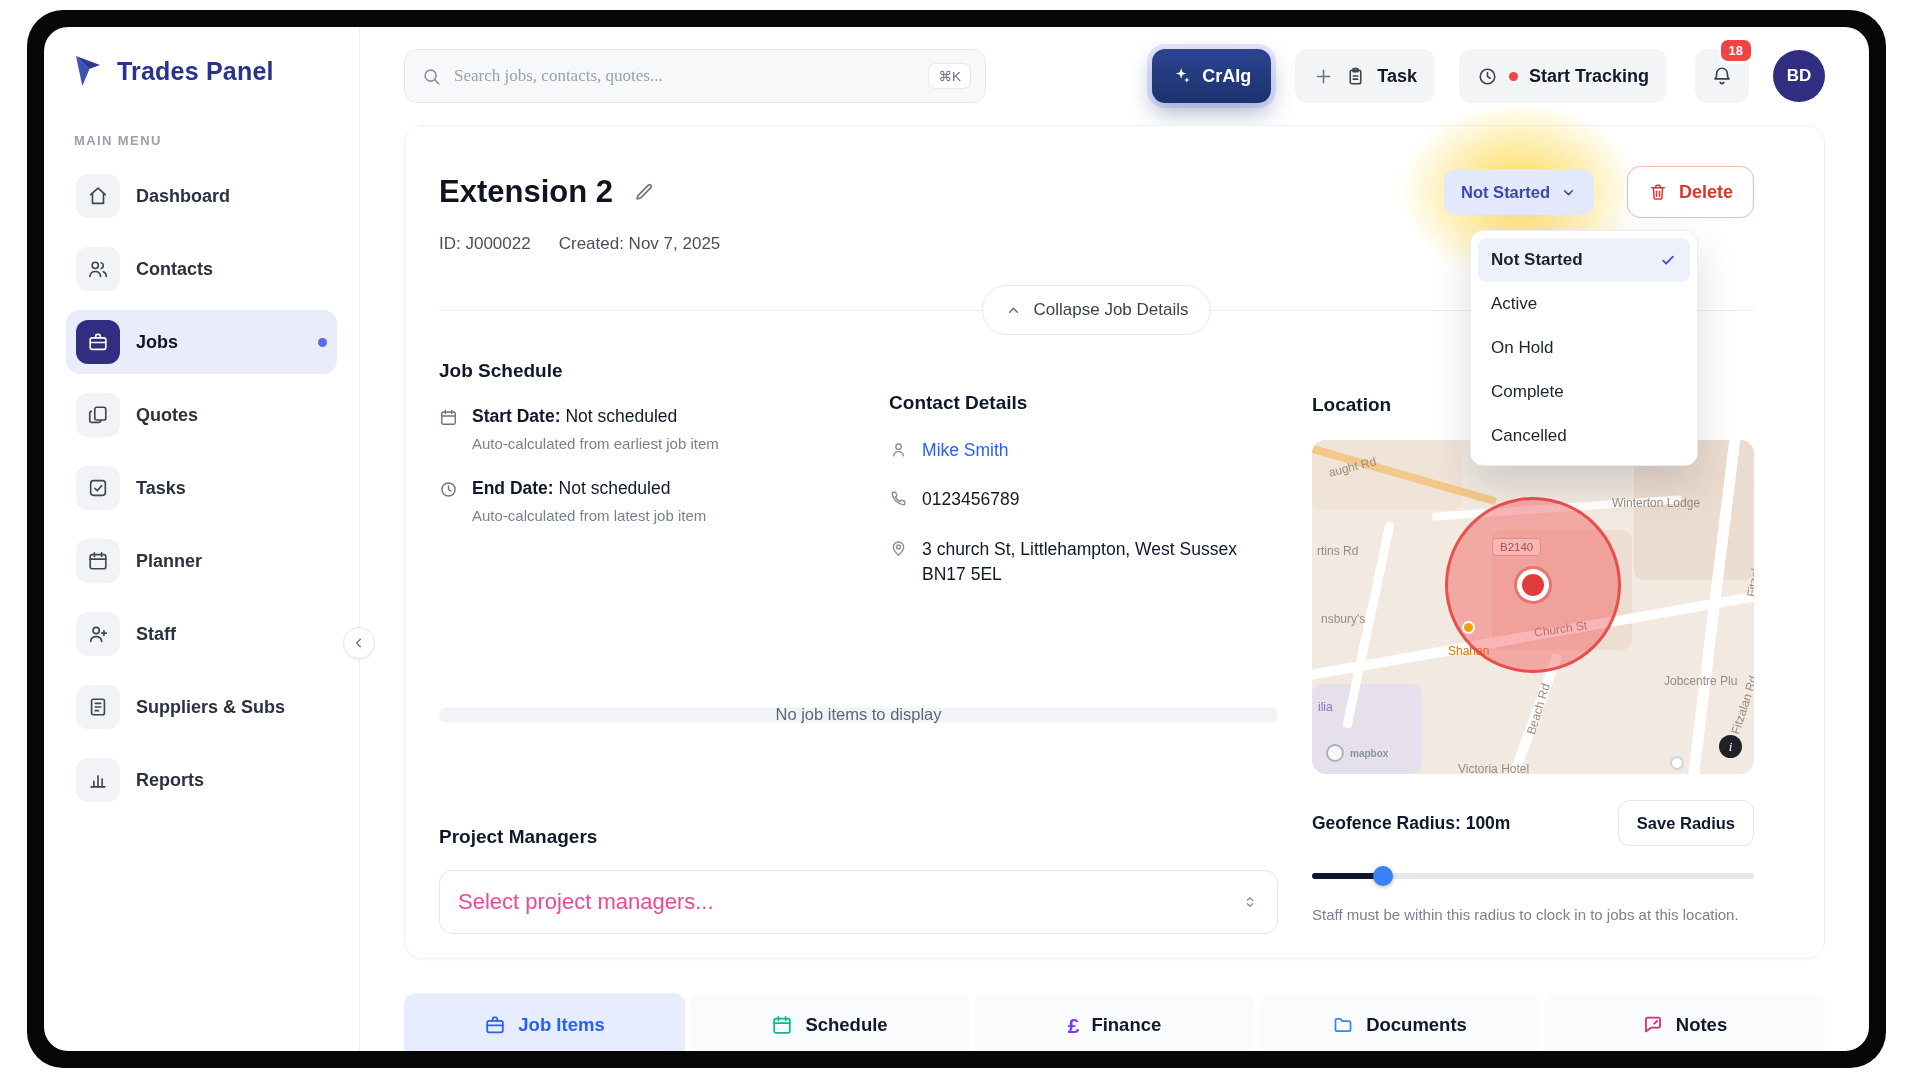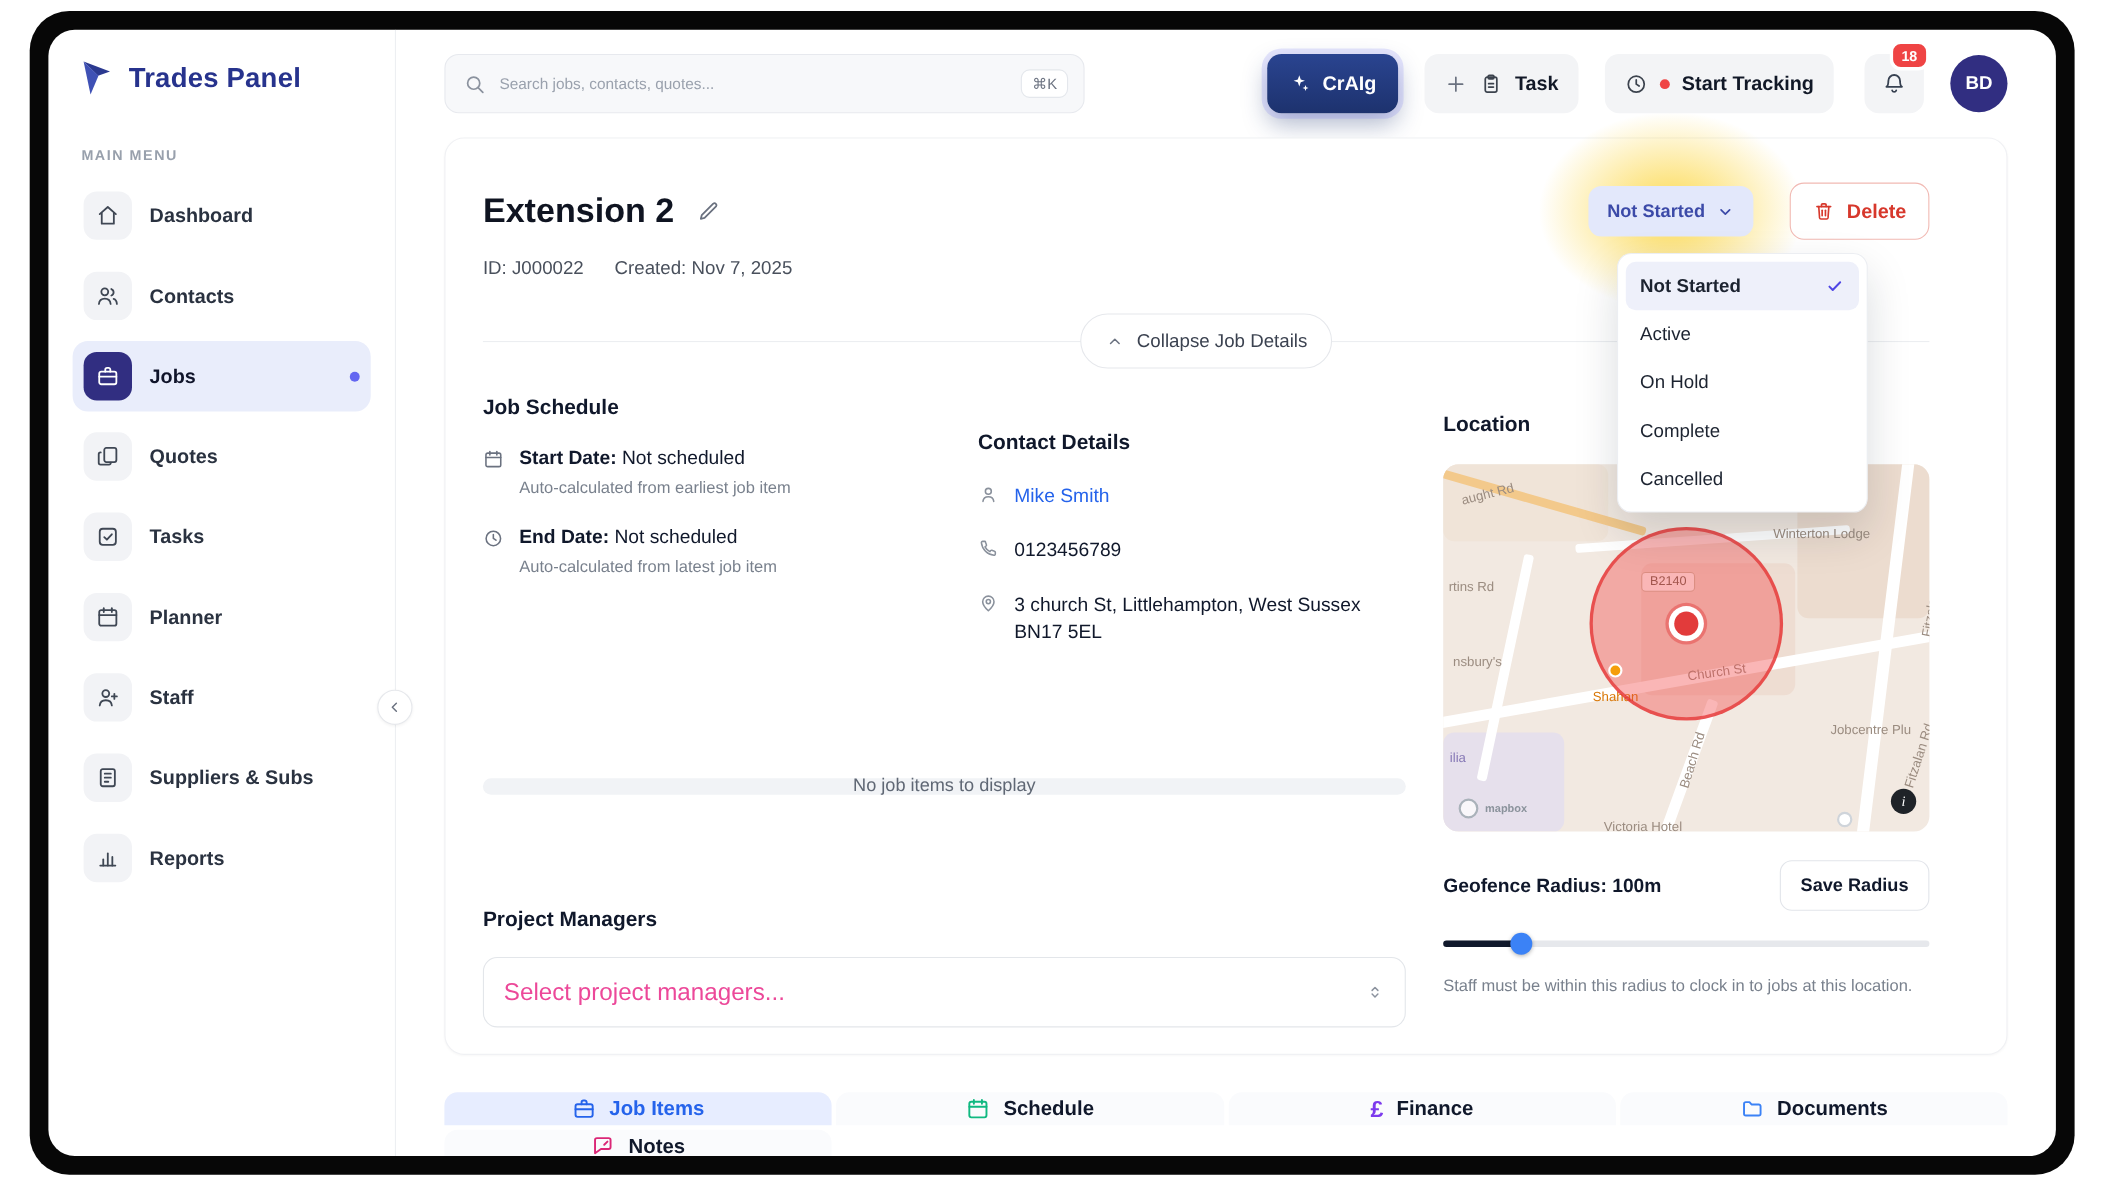--- a/index.html
+++ b/index.html
@@ -23,21 +23,21 @@
   .nav-item.active .nav-label{color:#10142a;font-weight:700}
   .nav-dot{margin-left:auto;width:9px;height:9px;border-radius:50%;background:#6366f1}
   .collapse-btn{position:absolute;right:-16px;top:600px;width:32px;height:32px;border-radius:50%;background:#fff;border:1px solid #e6e8ec;display:flex;align-items:center;justify-content:center;color:#6b7280;box-shadow:0 1px 3px rgba(0,0,0,.06);z-index:5;cursor:pointer}
   .collapse-btn svg{width:16px;height:16px}
 
   
   .main{flex:1;display:flex;flex-direction:column;padding:0 44px;min-width:0}
   .topbar{height:98px;display:flex;align-items:center;flex:0 0 auto}
   .search{flex:0 0 582px;height:54px;background:#f7f8fa;border:1px solid #e7e9ee;border-radius:13px;display:flex;align-items:center;padding:0 14px 0 16px;gap:12px}
   .search svg{width:21px;height:21px;color:#8b929e;flex:0 0 auto}
-  .search input{flex:1;border:none;background:transparent;outline:none;font-size:14px;color:#ef4444;font-family:Liberation Sans, sans-serif;min-width:0}
+  .search input{flex:1;border:none;background:transparent;outline:none;font-size:17px;color:#ef4444;font-family:Liberation Serif, serif;min-width:0}
   .search input::placeholder{color:#9aa1ad}
   .kbd{background:#fff;border:1px solid #e4e7ec;border-radius:8px;padding:4px 9px;font-size:13.5px;color:#6b7280}
   .tb-right{margin-left:auto;display:flex;align-items:center;gap:24px}
   .btn-craig{height:54px;padding:0 20px;border-radius:13px;background:linear-gradient(180deg,#2a4490,#1d326e);color:#fff;display:flex;align-items:center;gap:10px;font-size:18px;font-weight:700;box-shadow:0 0 0 5px rgba(99,102,241,.16),0 10px 22px rgba(30,52,112,.35);cursor:pointer}
   .btn-craig svg{width:20px;height:20px}
   .btn-chip{height:54px;padding:0 18px;border-radius:13px;background:#f3f4f6;display:flex;align-items:center;gap:11px;font-size:18px;font-weight:600;color:#111827;cursor:pointer}
   .btn-chip svg{width:21px;height:21px;color:#3c434e}
   .btn-chip .plus{color:#6b7280}
   .red-dot{width:9px;height:9px;border-radius:50%;background:#ef4444}
   .bell-wrap{position:relative;margin-left:4px}
@@ -92,21 +92,21 @@
 
   .empty-wrap{position:relative;margin-top:86px;height:34px;display:flex;align-items:center;justify-content:center;flex:0 0 auto}
   .empty-bar{position:absolute;left:0;right:0;top:50%;transform:translateY(-50%);height:15px;border-radius:9px;background:#f1f3f6}
   .empty-text{position:relative;font-size:16.5px;color:#5f6774}
   .pm-block{margin-top:94px;padding-bottom:44px}
   .pm-label{font-size:19px;font-weight:700;color:#10182b;margin-bottom:22px}
   .pm-select{height:64px;border:1px solid #e3e6ea;border-radius:13px;display:flex;align-items:center;padding:0 18px;color:#ec4899;font-size:22px;justify-content:space-between;cursor:pointer;background:#fff}
   .pm-select svg{width:18px;height:18px;color:#8b929e}
 
   
-  .col-location{flex:0 0 442px;margin-top:16px;display:flex;flex-direction:column}
+  .col-location{flex:0 0 442px;margin-top:34px;display:flex;flex-direction:column}
   .map{position:relative;width:442px;height:334px;border-radius:14px;overflow:hidden;background:#f2e9e1;cursor:grab}
   .map-patch{position:absolute;z-index:0;border-radius:10px}
   .map-road{position:absolute;background:#fff;z-index:1;border-radius:3px}
   .map-road.orange{background:#f3c98b}
   .map-label{position:absolute;font-size:12px;color:#9b8c80;white-space:nowrap;z-index:2}
   .geofence{position:absolute;left:133px;top:57px;width:176px;height:176px;border-radius:50%;background:rgba(242,72,72,.40);border:3px solid rgba(228,50,50,.75);z-index:3}
   .geo-marker{position:absolute;left:50%;top:50%;width:22px;height:22px;transform:translate(-50%,-50%);border-radius:50%;background:#e23b3b;box-shadow:0 0 0 5px #fff,0 0 0 8px rgba(226,59,59,.45);z-index:4}
   .route-badge{position:absolute;left:180px;top:98px;background:#fff;border:1px solid #cdbca9;border-radius:4px;font-size:11.5px;color:#6d5f50;padding:2px 7px;z-index:2}
   .poi-dot{position:absolute;left:150px;top:181px;width:13px;height:13px;border-radius:50%;background:#f59e0b;border:2px solid #fff;z-index:4}
   .small-dot{position:absolute;left:358px;top:316px;width:14px;height:14px;border-radius:50%;background:#fff;border:2px solid #cfd4da;z-index:4}
@@ -116,21 +116,21 @@
   .geo-row{display:flex;align-items:center;justify-content:space-between;margin-top:26px}
   .geo-label{font-size:17.5px;font-weight:600;color:#10182b}
   .btn-save{height:46px;padding:8px 18px;border:1px solid #e2e5ea;border-radius:11px;background:#fff;font-size:16.5px;font-weight:600;color:#10182b;cursor:pointer;font-family:inherit}
   .slider{position:relative;height:20px;margin-top:20px;cursor:pointer}
   .slider-track{position:absolute;left:0;right:0;top:7px;height:6px;border-radius:4px;background:#e6e8ec}
   .slider-fill{position:absolute;left:0;top:7px;width:16%;height:6px;border-radius:4px;background:#10182b}
   .slider-handle{position:absolute;left:calc(16% - 10px);top:0;width:20px;height:20px;border-radius:50%;background:#3b82f6;box-shadow:0 1px 4px rgba(0,0,0,.3);cursor:grab}
   .geo-note{margin-top:18px;font-size:15px;color:#79818d;line-height:1.5;max-width:430px}
 
   
-  .tabs{flex:0 0 auto;display:grid;grid-template-columns:repeat(4,1fr);gap:4px;height:64px;margin-bottom:-6px}
+  .tabs{flex:0 0 auto;display:grid;grid-template-columns:repeat(5,1fr);gap:4px;height:64px;margin-bottom:-6px}
   .tab{display:flex;align-items:center;justify-content:center;gap:12px;background:#fafbfd;border-radius:12px 12px 0 0;font-size:18.5px;font-weight:700;color:#10182b;cursor:pointer}
   .tab svg{width:22px;height:22px}
   .tab.active{background:#e7edff;color:#2563eb}
   .ic-blue2{color:#2563eb}.ic-green{color:#10b981}.ic-purple{color:#7c3aed}.ic-blue{color:#3b82f6}.ic-pink{color:#db2777}.ic-green2{color:#16a34a}
   .pound{font-size:21px;font-weight:700;line-height:1}
 </style>
 </head>
 <body>
 
 <div class="frame">

